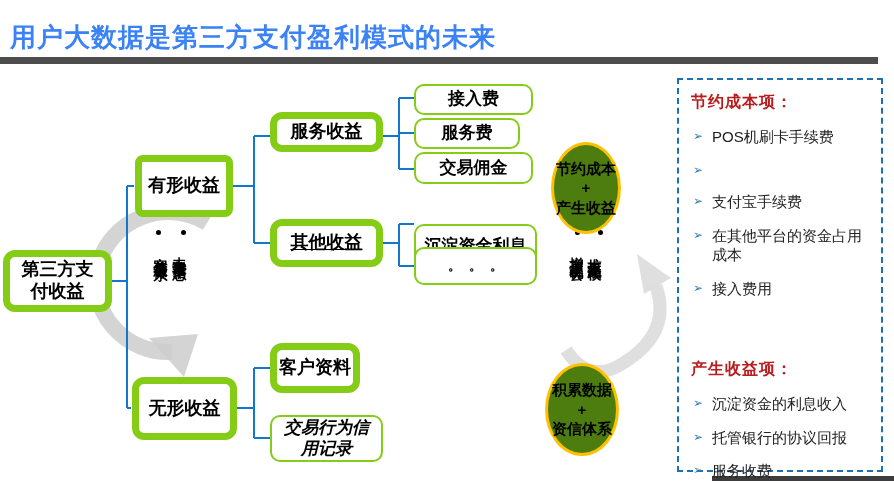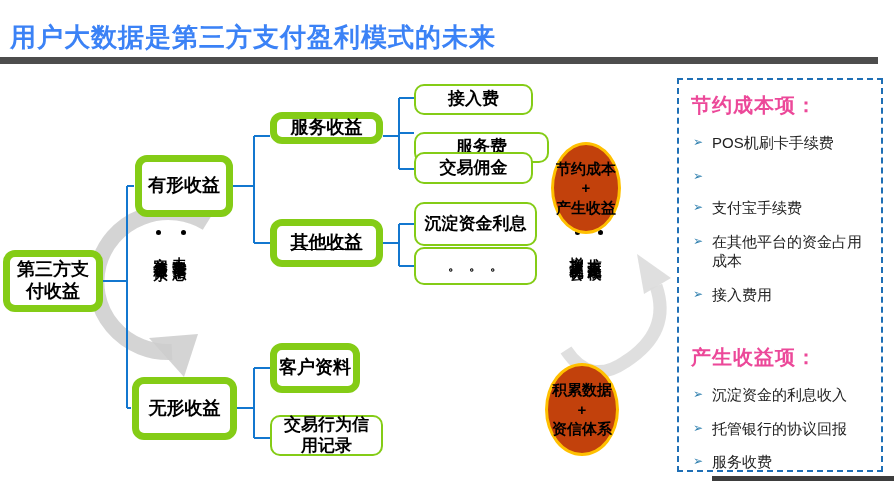--- a/index.html
+++ b/index.html
@@ -29,41 +29,41 @@
     border:7px solid #84cc16;border-radius:12px;
     display:flex;align-items:center;justify-content:center;text-align:center;
     font-weight:bold;white-space:pre-line;line-height:1.2;
   }
   .lv1{font-size:18px;}
   .leaf{font-size:17px;border-width:2.5px;border-radius:10px;}
   .ellipsis-node{font-size:13px;letter-spacing:8px;padding-left:8px;}
 
   
   .oval{
-    position:absolute;z-index:3;box-sizing:border-box;background:#c2410c;
+    position:absolute;z-index:3;box-sizing:border-box;background:#4d7c0f;
     border:3px solid #FFC000;border-radius:50%;
     display:flex;align-items:center;justify-content:center;text-align:center;
     font-weight:bold;font-size:15px;line-height:1.3;white-space:pre-line;
   }
 
   
   .vtext{
     position:absolute;z-index:3;writing-mode:vertical-rl;text-orientation:upright;
     font-weight:bold;font-size:14px;letter-spacing:2px;white-space:nowrap;
   }
   .dot{position:absolute;z-index:3;width:5px;height:5px;border-radius:50%;background:#000;}
 
   
   .panel{
     position:absolute;z-index:2;left:677px;top:78px;width:206px;height:394px;
     box-sizing:border-box;border:2px dashed #1f6fb5;background:#fff;
     padding:8px 12px 0 12px;
   }
-  .panel h3{font-size:20px;font-weight:bold;margin:4px 0 14px 0;letter-spacing:1px;color:#ec4899;}
-  .panel h3.second{margin-top:40px;}
+  .panel h3{font-size:16px;font-weight:bold;margin:4px 0 14px 0;letter-spacing:1px;color:#b91c1c;}
+  .panel h3.second{margin-top:61px;}
   .panel ul{list-style:none;margin:0;padding:0 0 0 2px;}
   .panel li{display:flex;gap:9px;align-items:flex-start;margin-bottom:14px;font-size:15px;line-height:1.3;color:#222;}
   .panel .bullet{color:#2e7fae;font-size:12px;padding-top:2px;flex:0 0 auto;}
 </style>
 </head>
 <body>
 
 <div class="stage">
 
   <div class="page-title">用户大数据是第三方支付盈利模式的未来</div>
@@ -83,33 +83,33 @@
 
     <g>
       <path class="blue-line" d="M103 281 H127 M127 186 V408 M127 186 H134 M127 408 H131"></path>
       <path class="blue-line" d="M233 186 H254 M254 136 V243 M254 136 H270 M254 243 H270"></path>
       <path class="blue-line" d="M383 136 H399 M399 98 V169 M399 98 H414 M399 133 H414 M399 169 H414"></path>
       <path class="blue-line" d="M383 243 H399 M399 224 V266 M399 224 H414 M399 266 H414"></path>
       <path class="blue-line" d="M237 408 H254 M254 368 V438 M254 368 H270 M254 438 H270"></path>
     </g>
   </svg>
 
-  <div class="node lv1" style="left:3px;top:250px;width:100px;height:62px;">第三方支
+  <div class="node lv1" style="left:3px;top:250px;width:109px;height:62px;">第三方支
 付收益</div>
-  <div class="node lv1" style="left:135px;top:155px;width:98px;height:62px;">有形收益</div>
+  <div class="node lv1" style="left:135px;top:155px;width:98px;height:62px;border-radius:8px;">有形收益</div>
   <div class="node lv1" style="left:132px;top:377px;width:105px;height:63px;">无形收益</div>
-  <div class="node lv1" style="left:270px;top:112px;width:113px;height:32px;">服务收益</div>
+  <div class="node lv1" style="left:270px;top:112px;width:113px;height:40px;">服务收益</div>
   <div class="node lv1" style="left:270px;top:219px;width:113px;height:48px;text-decoration:underline;">其他收益</div>
   <div class="node leaf" style="left:414px;top:84px;width:119px;height:31px;">接入费</div>
-  <div class="node leaf" style="left:414px;top:132px;width:135px;height:31px;text-align:center;">服务费</div>
+  <div class="node leaf" style="left:414px;top:118px;width:106px;height:31px;text-align:center;">服务费</div>
   <div class="node leaf" style="left:414px;top:152px;width:119px;height:32px;">交易佣金</div>
-  <div class="node leaf" style="left:414px;top:202px;width:123px;height:44px;">沉淀资金利息</div>
+  <div class="node leaf" style="left:414px;top:224px;width:123px;height:44px;">沉淀资金利息</div>
   <div class="node leaf ellipsis-node" style="left:414px;top:247px;width:123px;height:38px;">。。。</div>
   <div class="node lv1" style="left:270px;top:343px;width:90px;height:50px;">客户资料</div>
-  <div class="node leaf" style="left:270px;top:415px;width:113px;height:41px;">交易行为信
+  <div class="node leaf" style="left:270px;top:415px;width:113px;height:47px;font-style:italic;">交易行为信
 用记录</div>
 
   <span class="dot" style="left:156px;top:230px;"></span>
   <span class="dot" style="left:181px;top:230px;"></span>
   <span class="dot" style="left:575px;top:230px;"></span>
   <span class="dot" style="left:598px;top:230px;"></span>
 
   <div class="vtext" style="left:152px;top:246px;">完善信息体系</div>
   <div class="vtext" style="left:171px;top:246px;">丰富数据信息</div>
   <div class="vtext" style="left:568px;top:246px;">增加交易机会</div>

